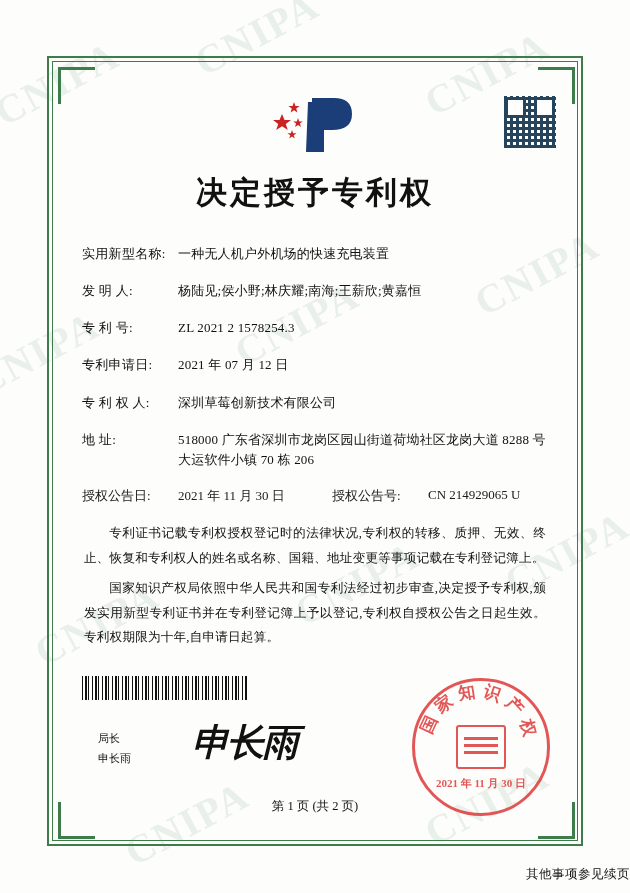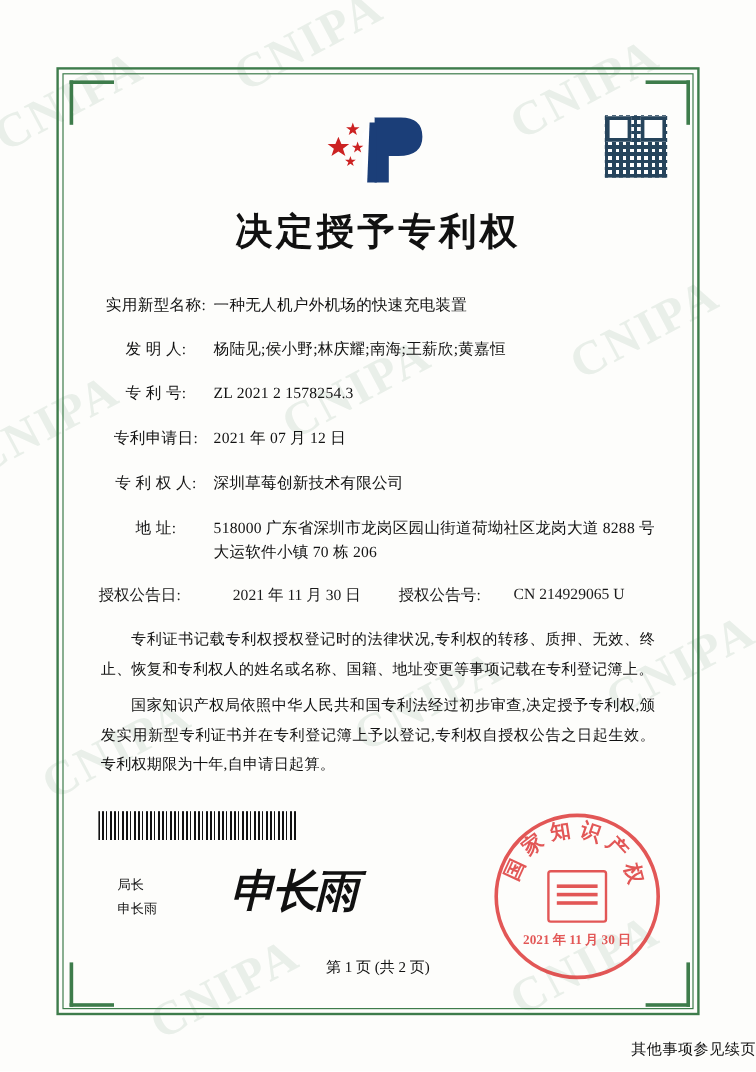--- a/index.html
+++ b/index.html
@@ -138,37 +138,36 @@
     align-items: flex-start;
     font-size: 13px;
     line-height: 1.55;
     margin-bottom: 17px;
     color: #111;
   }
   .field .lbl {
     flex: 0 0 auto;
     width: 96px;
     letter-spacing: 0.3px;
-    text-align: center;
   }
   .field .val {
     flex: 1 1 auto;
     letter-spacing: 0.2px;
   }
   .field.tight { }
 
   .field-split {
     display: flex;
     font-size: 13px;
     margin-bottom: 16px;
   }
   .field-split .half {
     display: flex;
   }
-  .field-split .half.first { width: 250px; gap: 16px; }
+  .field-split .half.first { width: 250px; }
   .field-split .lbl { width: 96px; }
 
   
   .para {
     font-size: 12.6px;
     line-height: 1.95;
     text-align: justify;
     text-indent: 2em;
     margin: 0 12px 6px 12px;
     color: #111;

